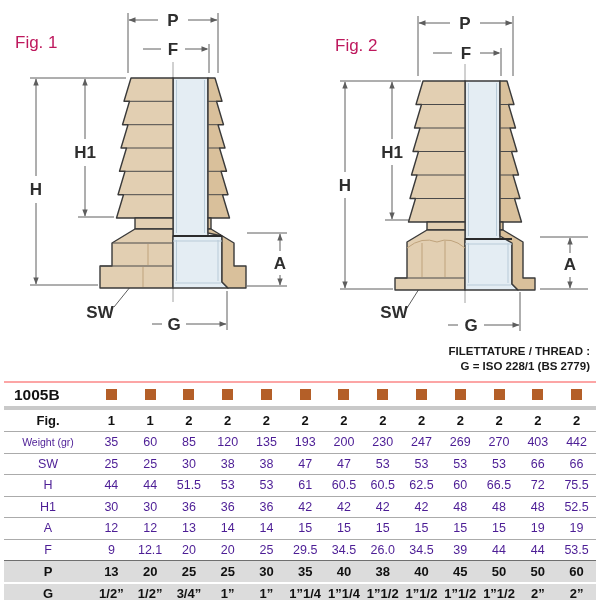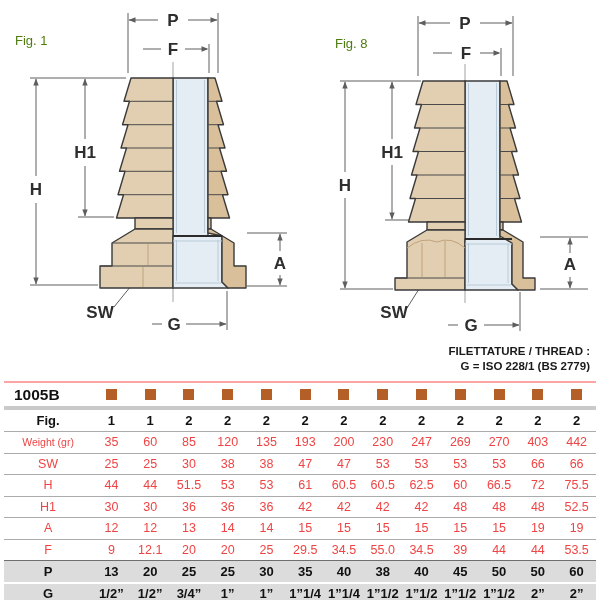--- a/index.html
+++ b/index.html
@@ -1,40 +1,40 @@
 <!DOCTYPE html>
 <html><head>
 <meta charset="utf-8">
 <style>
   html,body{margin:0;padding:0;background:#fff;}
   .page{position:relative;width:600px;height:600px;background:#fff;overflow:hidden;
         font-family:"Liberation Sans", sans-serif;}
   .figwrap{position:absolute;top:0;left:0;width:600px;height:355px;}
   .figsvg{position:absolute;top:0;}
   #fig1{left:0;} #fig2{left:300px;}
-  .figlabel{position:absolute;font-size:13px;color:#4d7c0f;}
+  .figlabel{position:absolute;font-size:17px;color:#be185d;}
   #fig1-label{left:15px;top:33px;}
   #fig2-label{left:335px;top:36px;}
   .dimlbl{font-size:17px;font-weight:600;fill:#2e2e2e;}
   .thread-note{position:absolute;right:10px;top:344px;text-align:right;
                font-size:11.5px;font-weight:bold;color:#1a1a1a;line-height:1.3;}
   
   .spec-table{position:absolute;left:4px;top:381px;width:592px;}
   .thead{display:flex;align-items:center;height:23px;border-top:2px solid #fca5a5;}
   .code{width:88px;flex:none;font-weight:bold;font-size:15.5px;color:#111;
         padding-left:10px;box-sizing:border-box;}
   .swcell{flex:1;display:flex;justify-content:center;}
   .sq{width:11px;height:11px;display:block;}
   .band{height:4px;background:#c9c9c9;}
   .tbody{border-bottom:3px solid #bdbdbd;}
   .trow{display:flex;align-items:center;height:20.5px;border-top:1px solid #ababab;}
   .trow .lbl{width:88px;flex:none;text-align:center;}
   .trow .cell{flex:1;text-align:center;}
   .trow.fig{height:21px;border-top:none;font-weight:bold;color:#111;font-size:13px;}
-  .trow.normal{color:#ef4444;font-size:12.5px;justify-content:flex-end;}
+  .trow.normal{color:#4c1d95;font-size:12.5px;}
   .trow.highlight{background:#dcdcdc;font-weight:bold;color:#111;font-size:13px;
                   border-top:1px solid #6f6f6f;}
   .trow.highlight + .trow.highlight{border-top:2px solid #ffffff;}
 </style>
 </head>
 <body>
 
 <div class="page">
 
   <div class="figwrap">
@@ -226,21 +226,21 @@
         <text class="dimlbl" x="166" y="59">F</text>
         <text class="dimlbl" x="92" y="158">H1</text>
         <text class="dimlbl" x="45" y="191">H</text>
         <text class="dimlbl" x="270" y="270">A</text>
         <text class="dimlbl" x="94" y="318">SW</text>
         <text class="dimlbl" x="171" y="331">G</text>
       </g>
     </svg>
 
     <div class="figlabel" id="fig1-label">Fig. 1</div>
-    <div class="figlabel" id="fig2-label">Fig. 8</div>
+    <div class="figlabel" id="fig2-label">Fig. 2</div>
   </div>
 
   <div class="thread-note">
     <div>FILETTATURE / THREAD :</div>
     <div>G = ISO 228/1 (BS 2779)</div>
   </div>
 
   <div class="spec-table">
     <div class="thead">
       <div class="code">1005B</div>
@@ -373,21 +373,21 @@
         </div>
         <div class="trow normal">
           <div class="lbl">F</div>
           <div class="cell">9</div>
           <div class="cell">12.1</div>
           <div class="cell">20</div>
           <div class="cell">20</div>
           <div class="cell">25</div>
           <div class="cell">29.5</div>
           <div class="cell">34.5</div>
-          <div class="cell">55.0</div>
+          <div class="cell">26.0</div>
           <div class="cell">34.5</div>
           <div class="cell">39</div>
           <div class="cell">44</div>
           <div class="cell">44</div>
           <div class="cell">53.5</div>
         </div>
         <div class="trow highlight">
           <div class="lbl">P</div>
           <div class="cell">13</div>
           <div class="cell">20</div>

